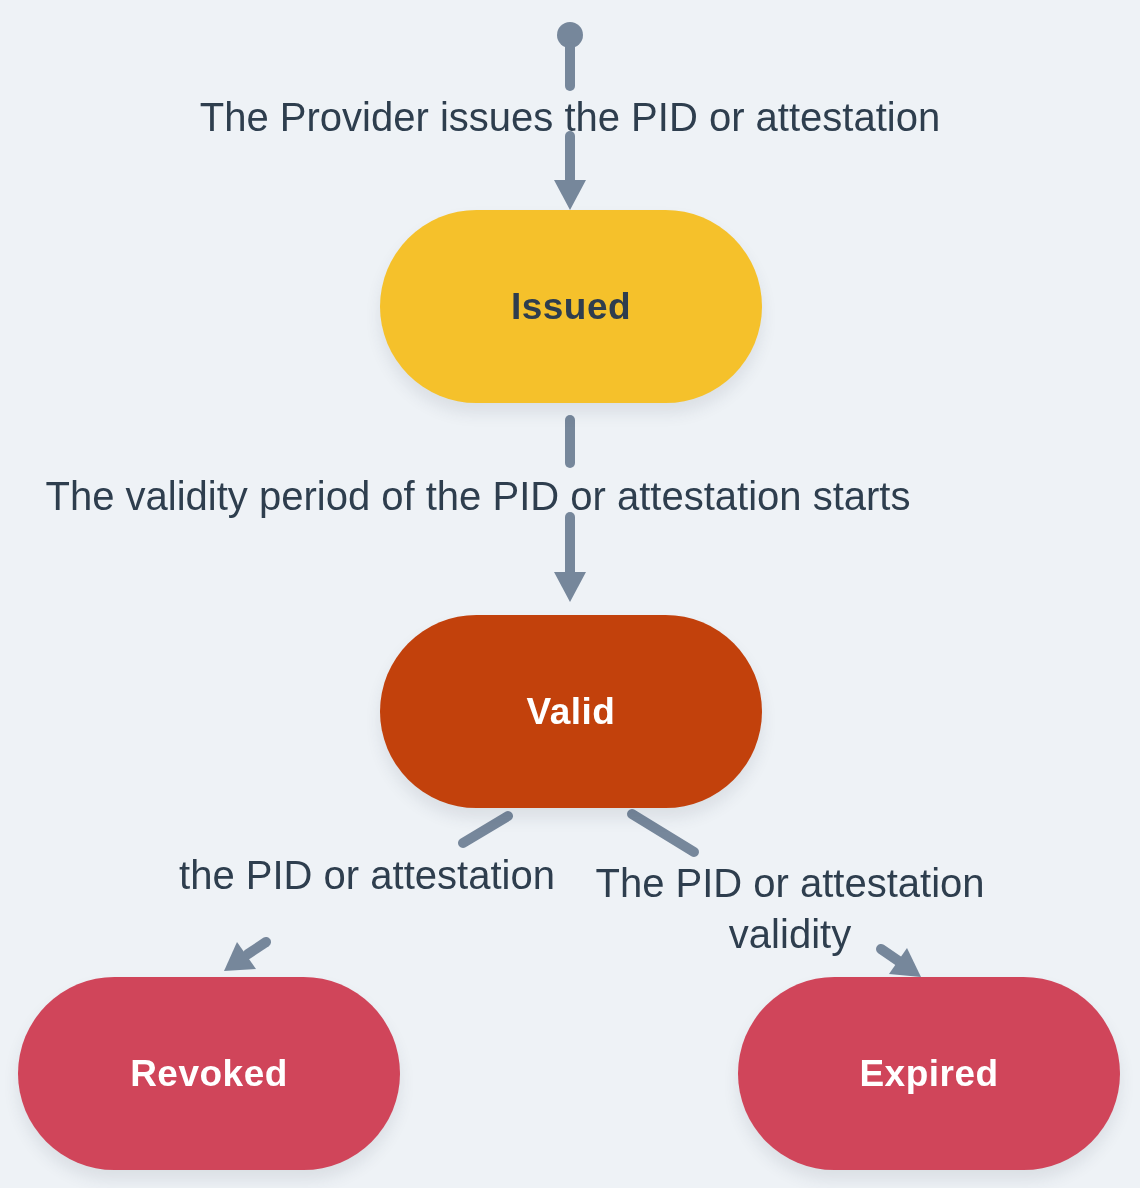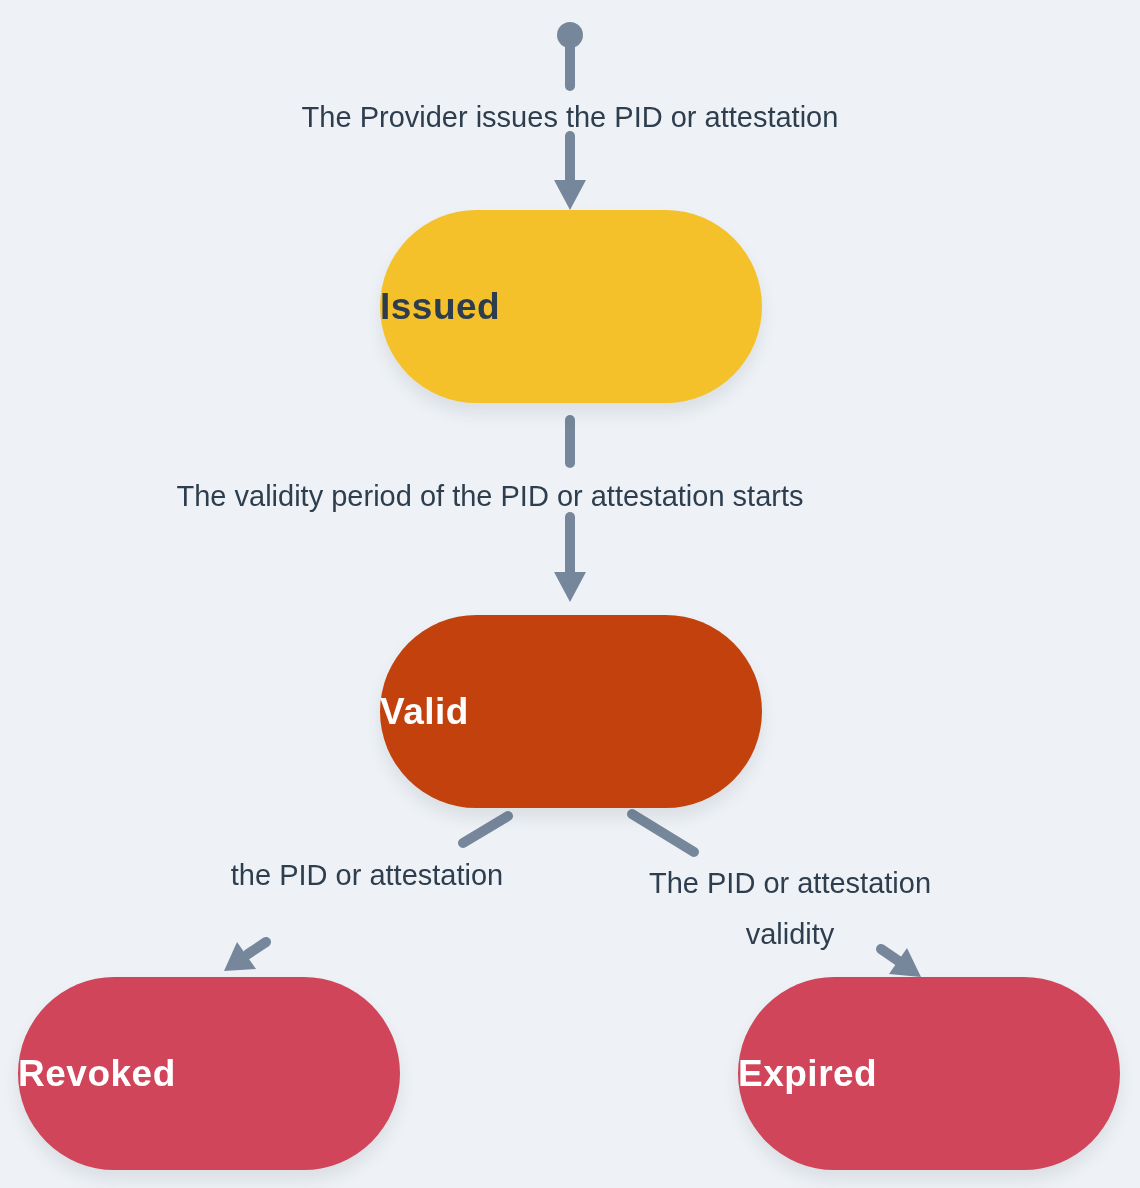--- a/index.html
+++ b/index.html
@@ -20,44 +20,44 @@
     z-index: 1;
     color: #76879b; 
   }
   .state-pill {
     position: absolute;
     width: 382px;
     height: 193px;
     border-radius: 120px;
     display: flex;
     align-items: center;
-    justify-content: flex-start;
+    justify-content: center;
     z-index: 2;
     box-shadow: 0 10px 16px rgba(45, 62, 80, 0.10);
   }
   .state-pill .state-label {
     font-size: 37px;
     font-weight: bold;
     letter-spacing: 0.5px;
   }
   .pill-issued  { left: 380px; top: 210px; }
   .pill-valid   { left: 380px; top: 615px; }
   .pill-revoked { left: 18px;  top: 977px; }
   .pill-expired { left: 738px; top: 977px; }
 
   .caption {
     position: absolute;
     color: #2e3e4e; 
-    font-size: 29px;
+    font-size: 40px;
     line-height: 51px;
     text-align: center;
     z-index: 2;
   }
   .caption-issue    { left: 0;     top: 92px;  width: 1140px; }
-  .caption-validity { left: 12px;     top: 471px; width: 956px; }
+  .caption-validity { left: 0;     top: 471px; width: 956px; }
   .caption-revoke   { left: 167px; top: 850px; width: 400px; }
   .caption-expire   { left: 590px; top: 858px; width: 400px; }
 </style>
 </head>
 <body>
 
 <div class="canvas" style="background: rgb(238, 242, 246);">
 
   <svg class="connectors" width="1140" height="1188" viewBox="0 0 1140 1188" style="color: rgb(118, 135, 155);">
 

